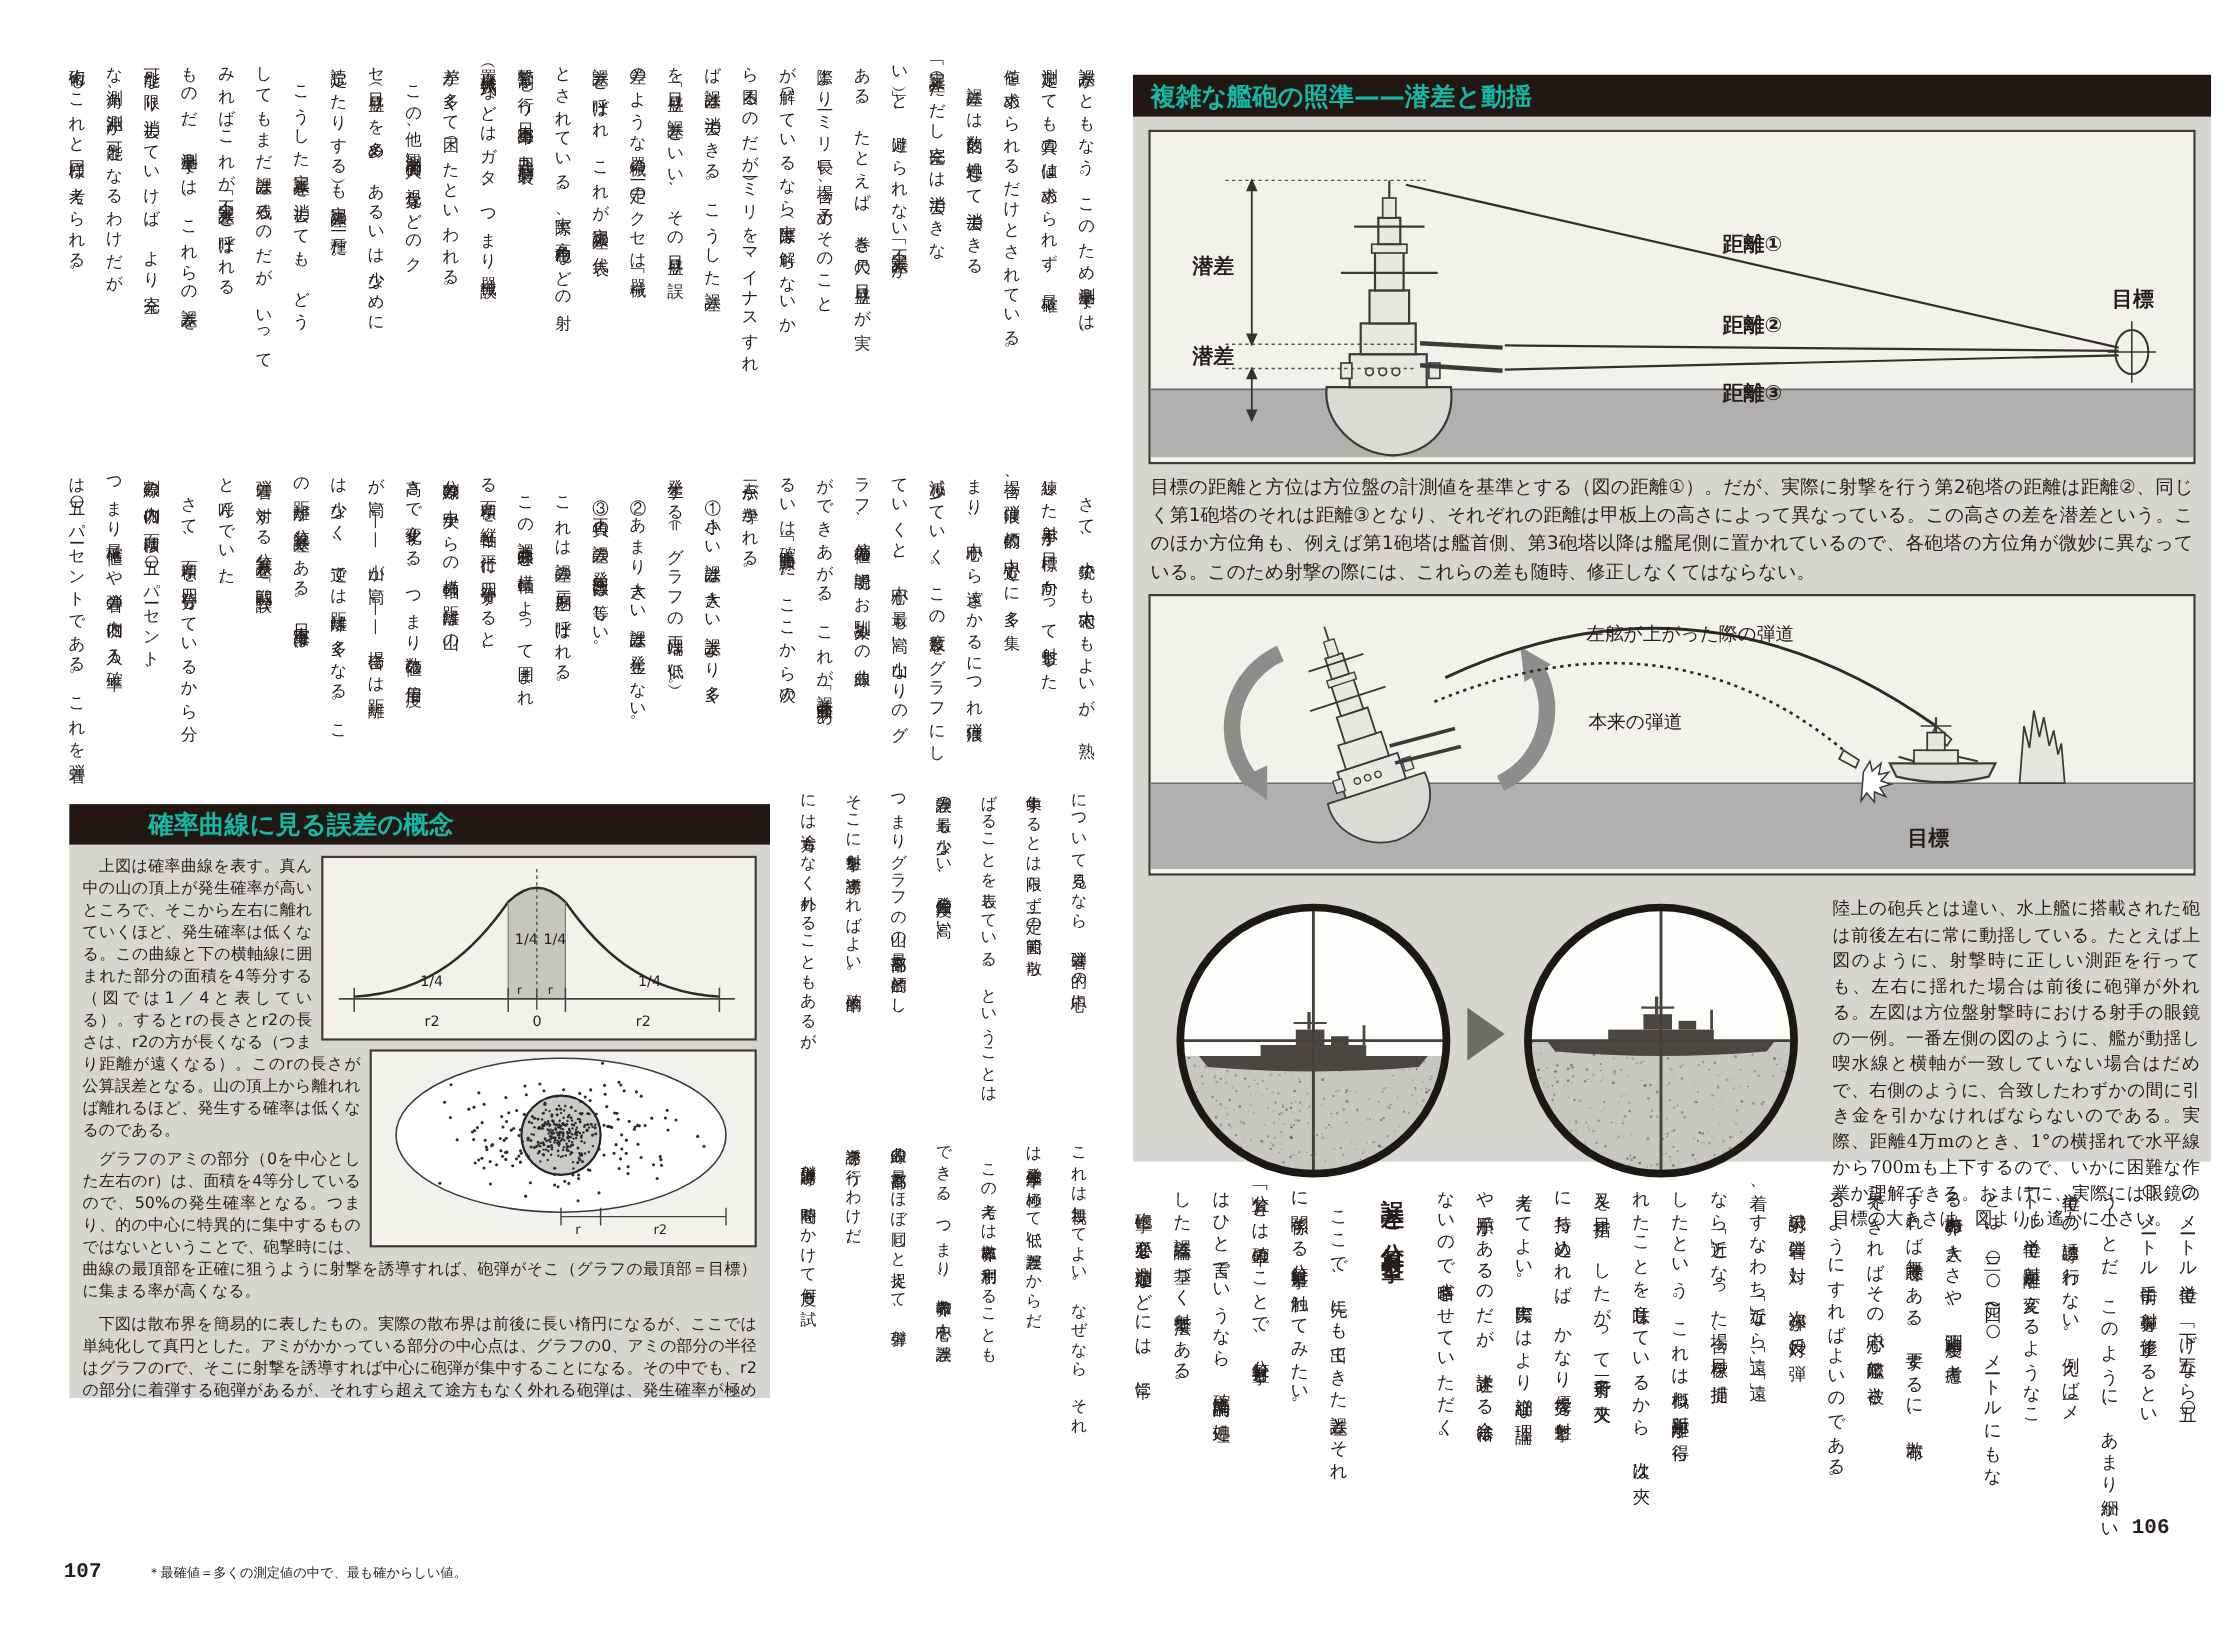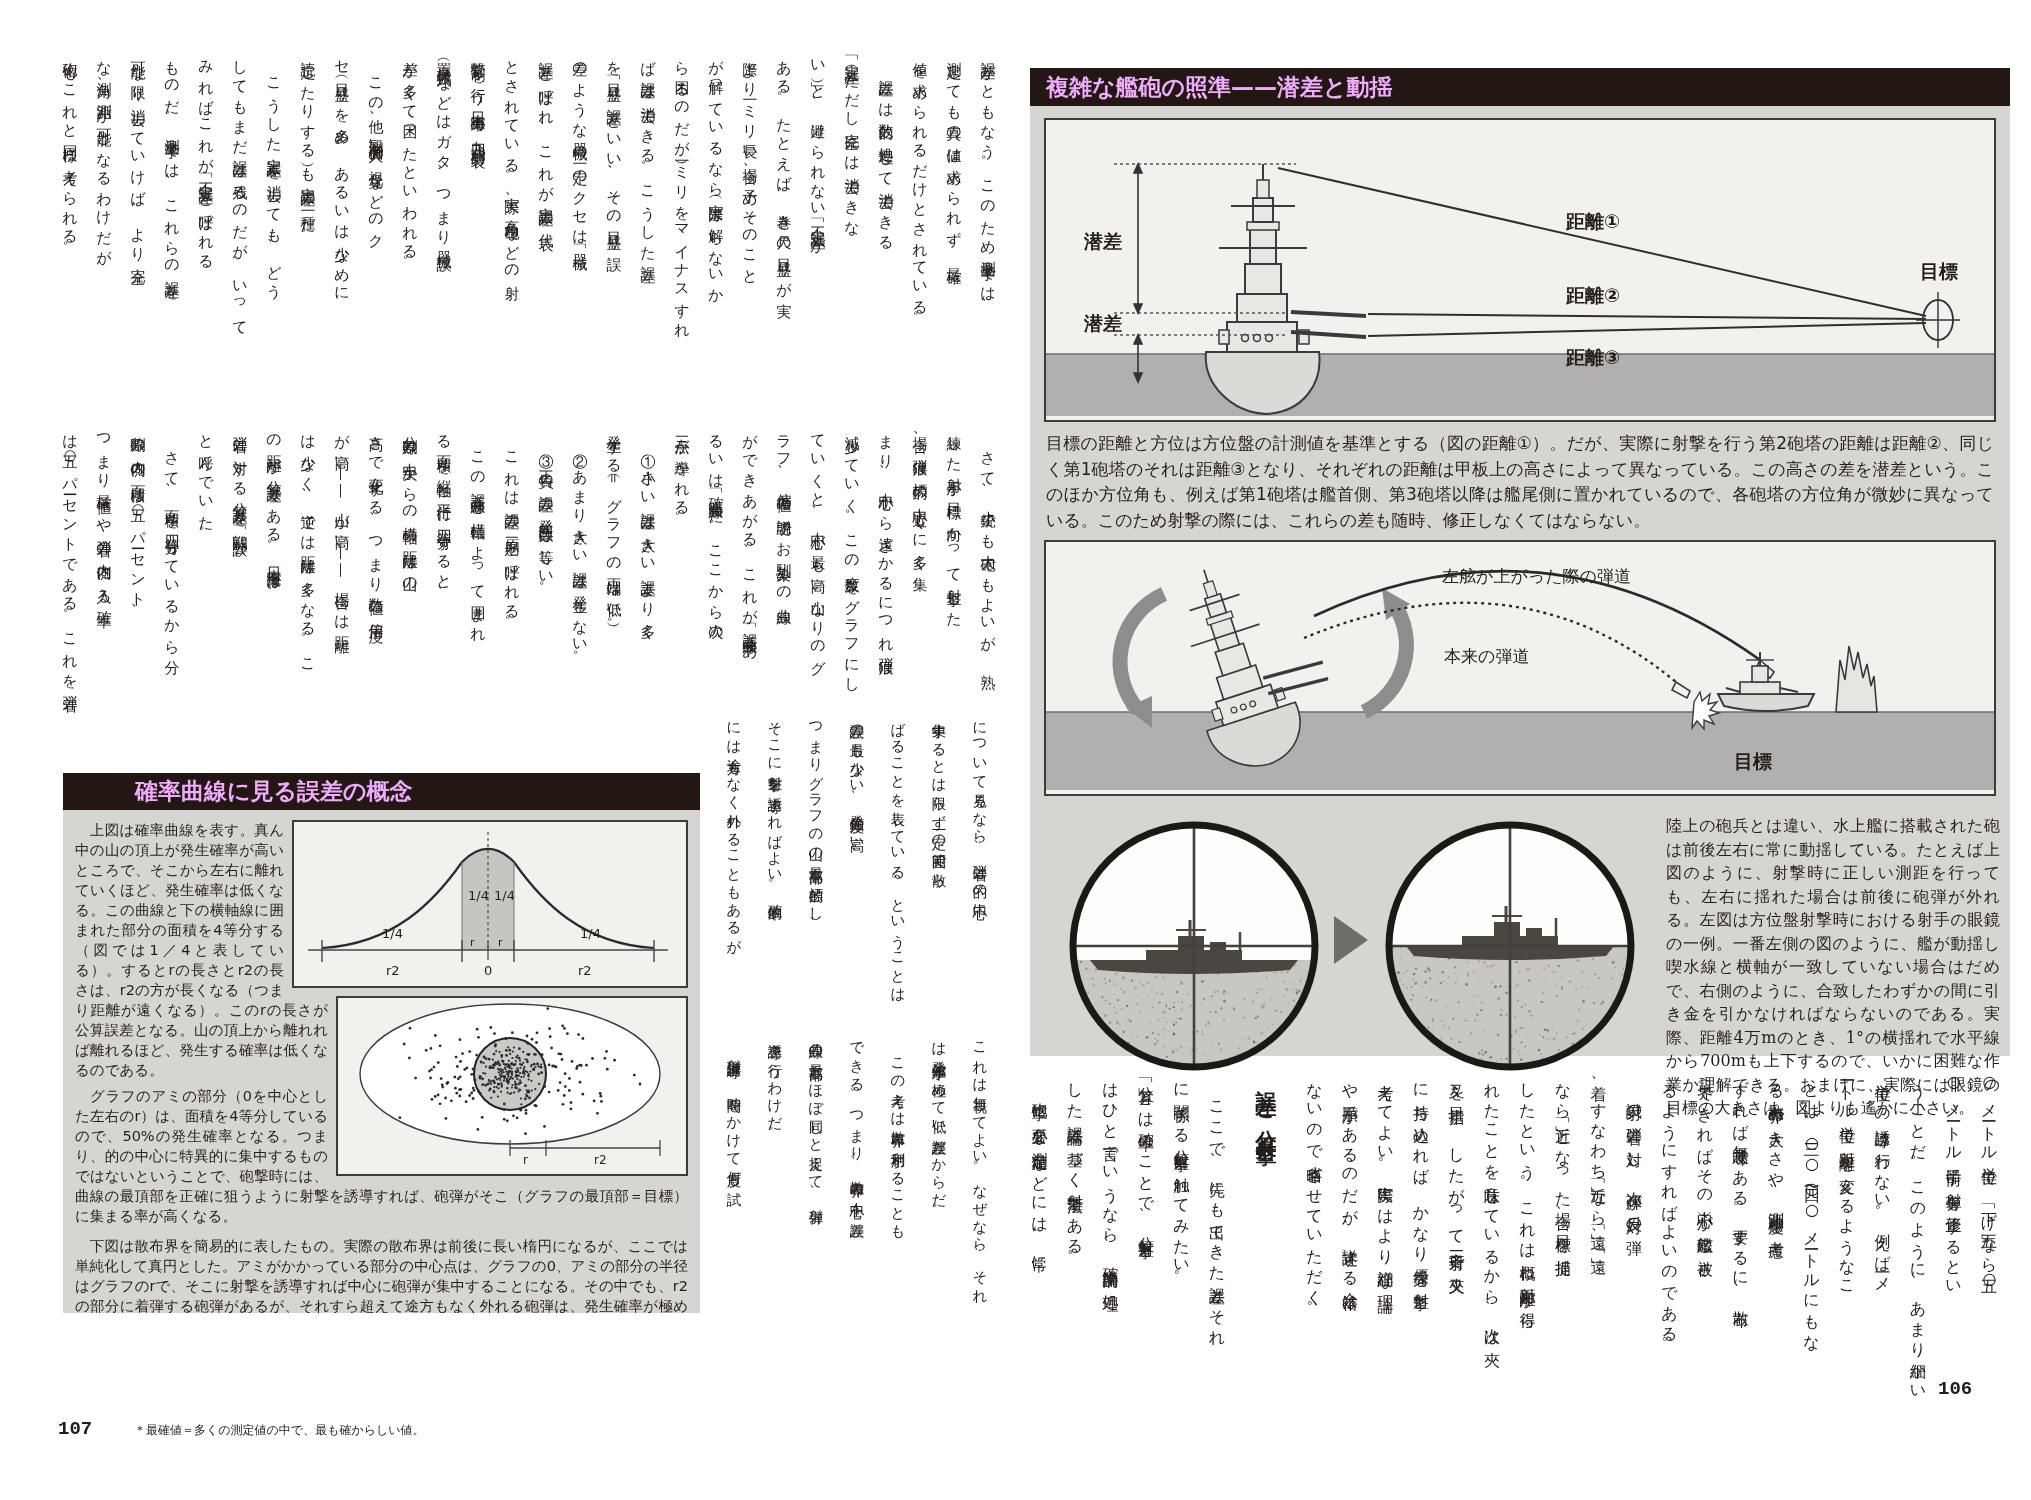--- a/index.html
+++ b/index.html
@@ -8,36 +8,36 @@
   .abs{position:absolute;}
   
   .vtext{writing-mode:vertical-rl;white-space:pre-line;display:inline-block;
          font-family:"DejaVu Serif","Liberation Serif",serif;color:#241d1a;}
   .vband{font-size:15px;letter-spacing:2.5px;line-height:34px;}
   .vsmall{font-size:14.5px;letter-spacing:1.2px;line-height:41px;}
   .vright{font-size:16px;letter-spacing:2px;line-height:35.5px;}
   .vhead{writing-mode:vertical-rl;font-family:"DejaVu Sans","Liberation Sans",sans-serif;
          font-weight:bold;font-size:21px;letter-spacing:5px;line-height:46px;margin:2px 8px 0 8px;}
   
-  .figbar{background:#221713;color:#f0abfc;font-family:"DejaVu Sans","Liberation Sans",sans-serif;
+  .figbar{background:#221713;color:#14b8a6;font-family:"DejaVu Sans","Liberation Sans",sans-serif;
           font-weight:bold;display:flex;align-items:center;}
   .panel{background:#d7d5d2;}
   .whitebox{background:#f2f1ee;border:2px solid #3f3a37;}
   .gothic{font-family:"DejaVu Sans","Liberation Sans",sans-serif;}
   
   #rfig{left:1030px;top:68px;width:980px;height:988px;background:#d7d5d2;}
   #rfig .figbar{height:38px;font-size:23px;padding-left:16px;}
   #rbox1{margin:12px 14px 0 14px;height:300px;position:relative;}
   #rcap1{margin:9px 16px 0 16px;font-size:17px;line-height:25.5px;text-align:justify;}
   #rbox2{margin:7px 14px 0 14px;height:252px;position:relative;text-align:right;}
   #rcircles{position:relative;height:272px;margin-top:16px;}
   .binoc{position:absolute;top:6px;}
   #rcap2{position:absolute;right:10px;top:2px;width:334px;font-size:16px;line-height:23.5px;text-align:justify;}
   
-  #lfig{left:63px;top:773px;width:637px;height:540px;}
+  #lfig{left:63px;top:731px;width:637px;height:540px;}
   #lfig .figbar{height:37px;font-size:23px;padding-left:72px;}
   #lpanel{padding:10px 12px 8px 12px;height:485px;overflow:hidden;}
   #lpanel p{margin:0 0 6px 0;font-size:14.5px;line-height:20px;text-align:justify;}
   .fr{float:right;margin:0 0 8px 8px;}
   svg text{font-family:"DejaVu Sans","Liberation Sans",sans-serif;}
   .lbl{font-size:19px;fill:#241d1a;font-weight:bold;}
   .lbl2{font-size:17px;fill:#241d1a;}
   .pageno{font-family:Liberation Mono, monospace;font-weight:bold;font-size:19px;}
   .footnote{font-size:12px;}
 </style>

